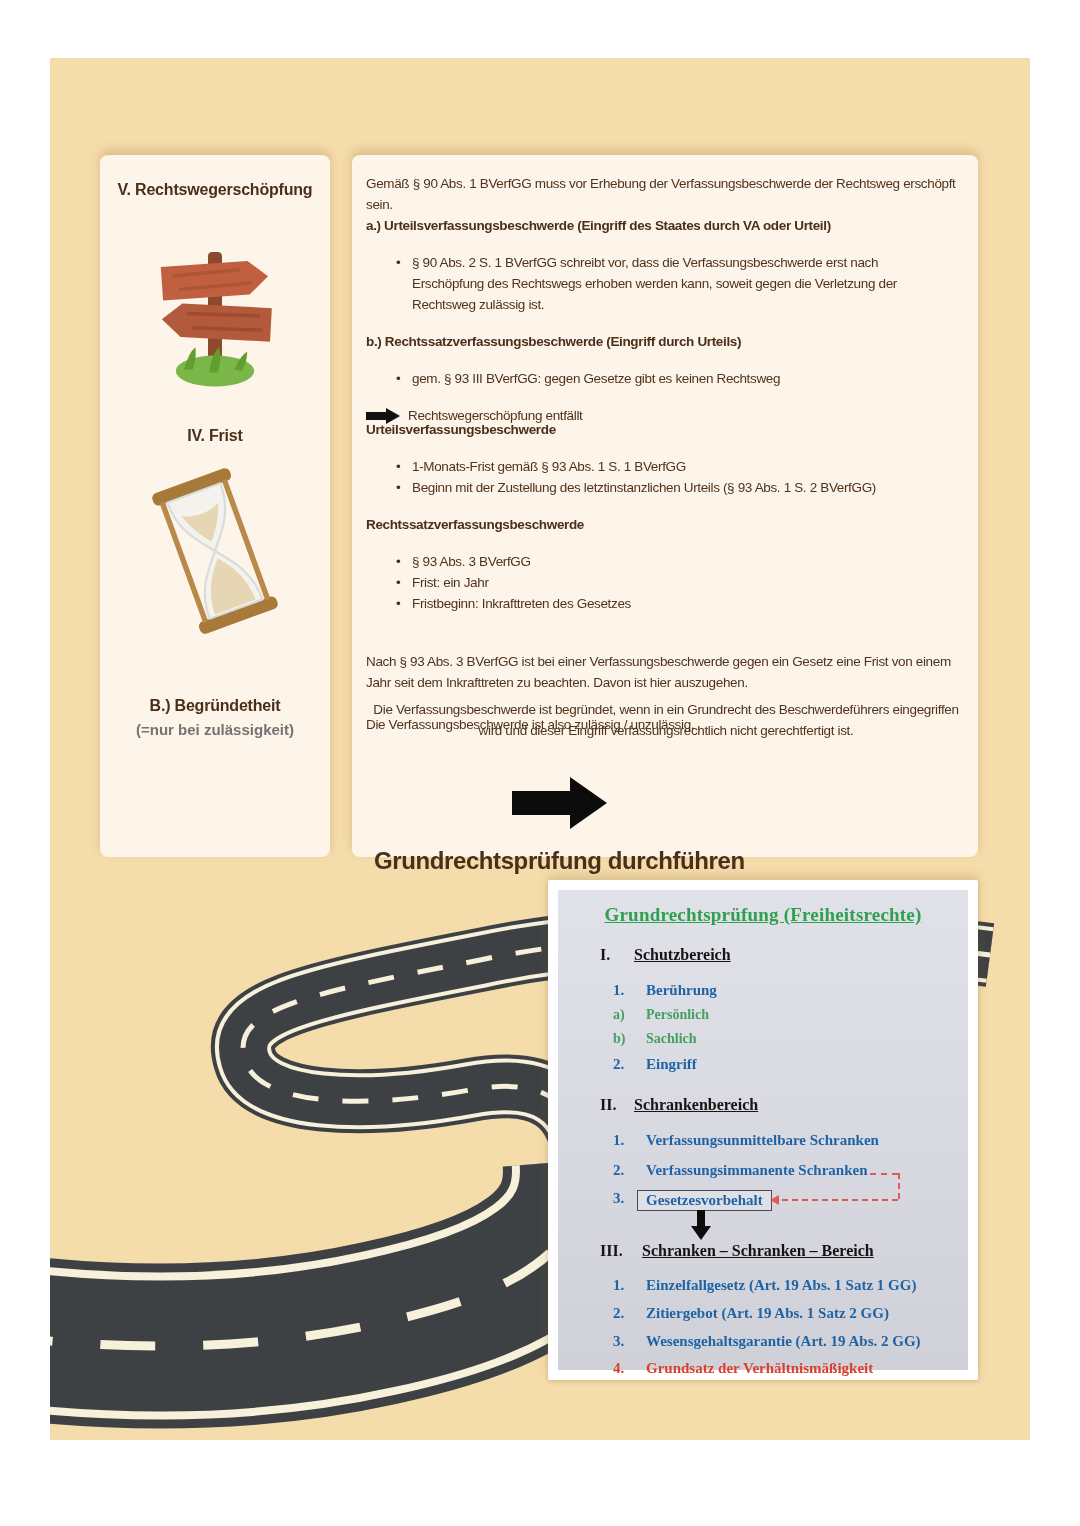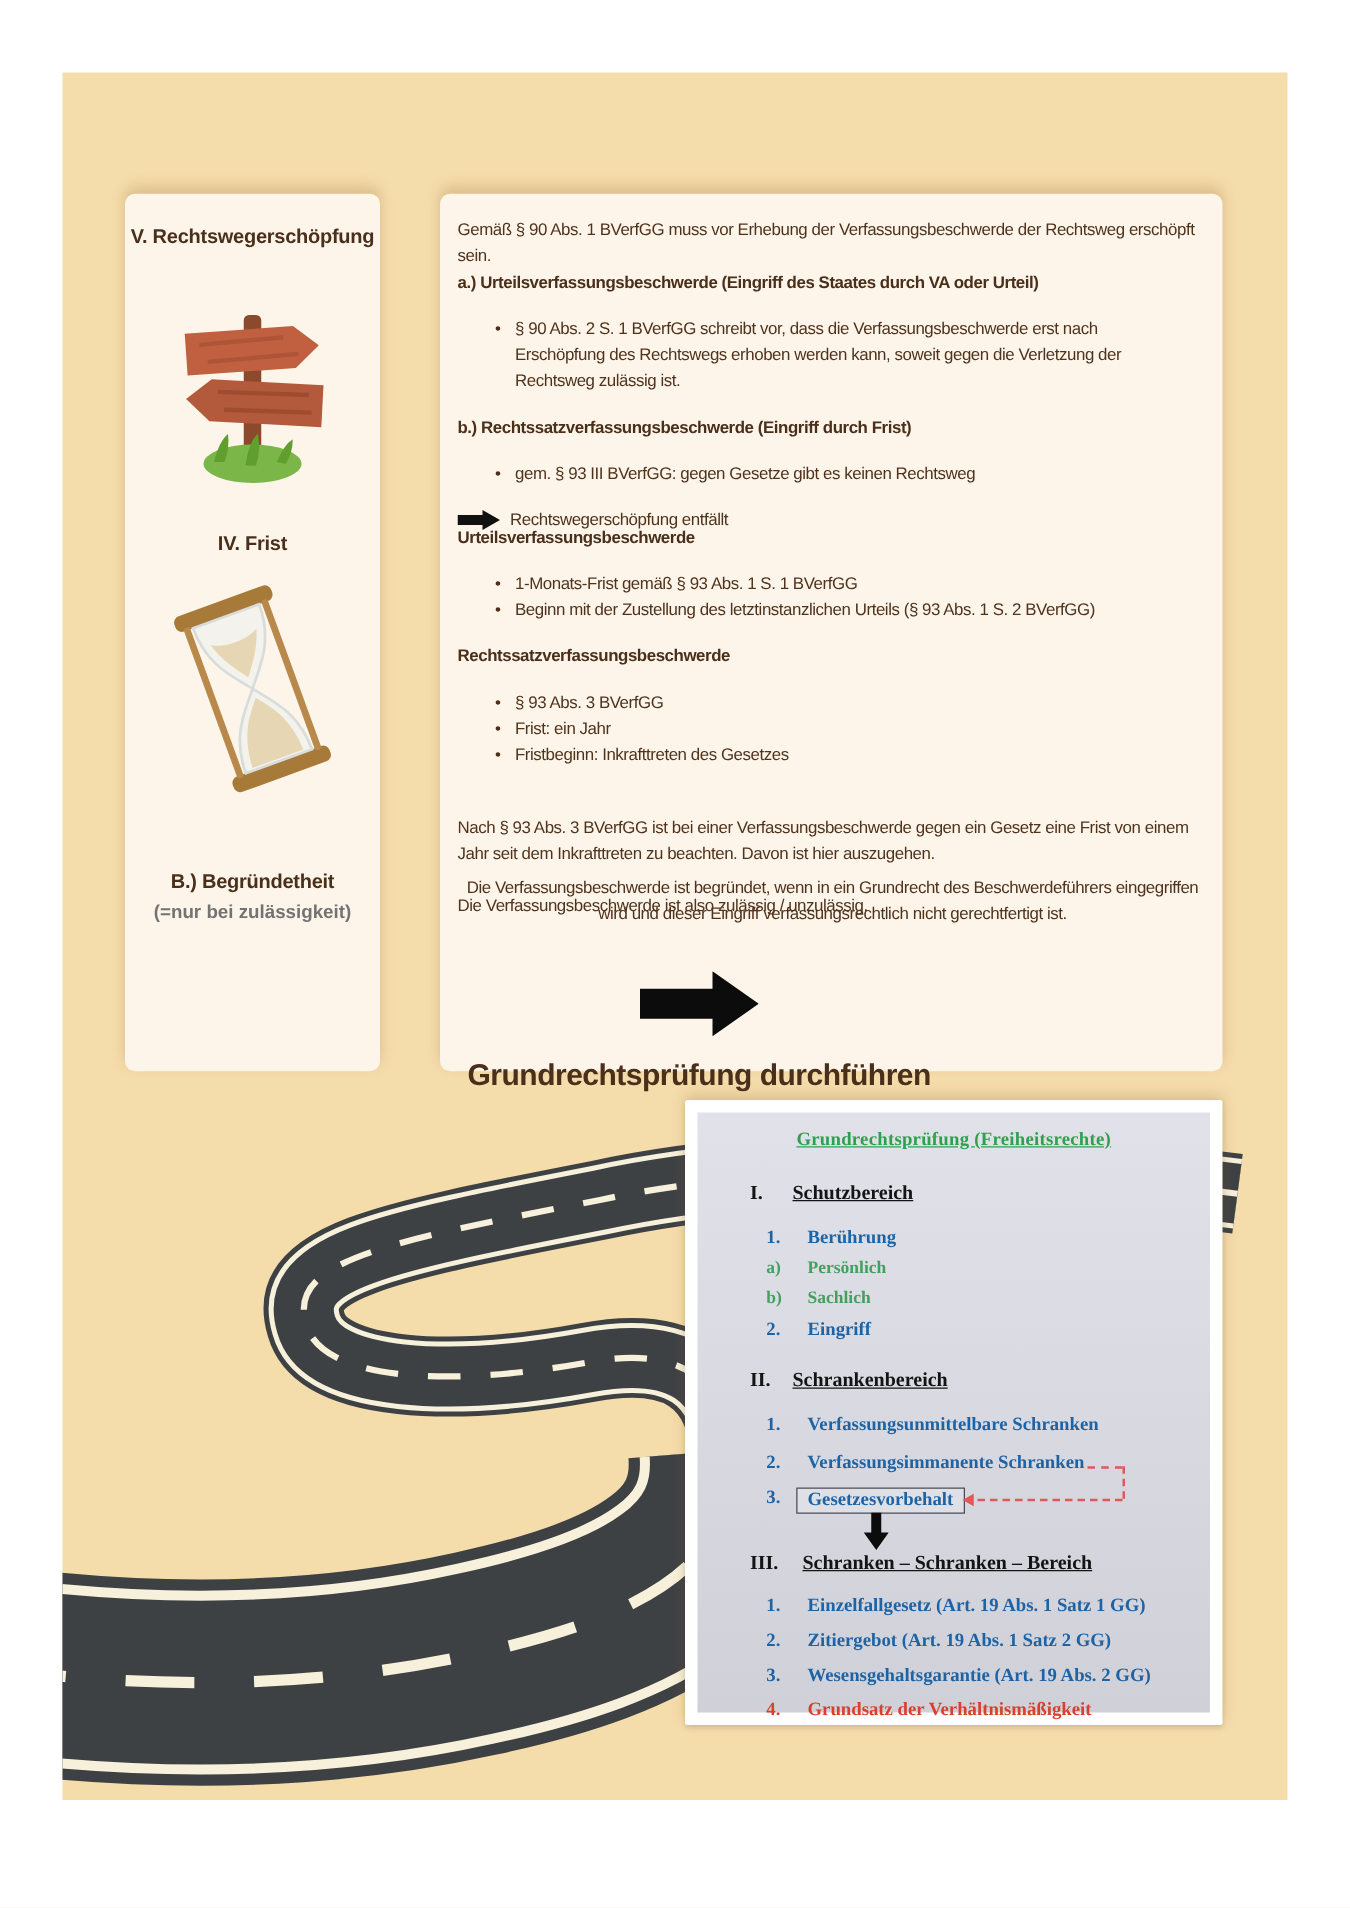--- a/index.html
+++ b/index.html
@@ -4,21 +4,21 @@
 <style>
   html,body{margin:0;padding:0;background:#ffffff;}
   .page{position:relative;width:1080px;height:1526px;background:#ffffff;overflow:hidden;
         font-family:"Liberation Sans",sans-serif;}
   .tan-bg{position:absolute;left:50px;top:58px;width:980px;height:1382px;background:#f5dcab;}
   .road-svg{position:absolute;left:50px;top:58px;width:980px;height:1382px;overflow:hidden;}
 
   
   .panel{position:absolute;background:#fdf5e9;border-radius:8px;
          box-shadow:0 -5px 10px rgba(150,110,50,.28);}
-  .panel-left{left:100px;top:155px;width:204px;height:702px;}
+  .panel-left{left:100px;top:155px;width:230px;height:702px;}
   .panel-right{left:352px;top:155px;width:626px;height:702px;}
 
   
   .lp-title{position:absolute;width:100%;text-align:center;font-weight:bold;
             color:#4a2f1b;font-size:16px;letter-spacing:-.2px;}
   .lp-sub{position:absolute;width:100%;text-align:center;font-weight:bold;color:#737373;font-size:15px;}
   .lp-illus{position:absolute;left:50%;transform:translateX(-50%);}
 
   
   .rp{position:absolute;left:14px;right:12px;color:#4f331d;font-size:13.5px;
@@ -34,21 +34,21 @@
   .action-text{font-weight:bold;color:#4a2f1b;font-size:24px;letter-spacing:-.4px;}
 
   
   .scheme{position:absolute;left:548px;top:880px;width:430px;height:500px;background:#fff;
           padding:10px;box-sizing:border-box;border-radius:2px;
           box-shadow:0 -4px 10px rgba(150,110,50,.25),0 2px 4px rgba(0,0,0,.12);}
   .scheme-inner{position:relative;width:100%;height:100%;
           background:linear-gradient(180deg,#e0e1e9 0%,#d7d8e0 55%,#cfd0d8 100%);
           font-family:"Liberation Serif",serif;}
   .s-title{position:absolute;top:14px;width:100%;text-align:center;font-weight:bold;
-           font-size:15px;color:#2ea14f;text-decoration:underline;letter-spacing:.2px;}
+           font-size:19px;color:#2ea14f;text-decoration:underline;letter-spacing:.2px;}
   .s-roman{position:absolute;left:42px;font-size:16px;font-weight:bold;color:#141414;
            text-decoration:underline;}
   .s-roman .m{display:inline-block;min-width:34px;}
   .s-row{position:absolute;left:55px;font-size:15px;font-weight:bold;display:flex;}
   .s-row .m{width:33px;flex:0 0 33px;}
   .c-blue{color:#1e63a4;}
   .c-green{color:#44a05e;}
   .c-red{color:#d9402c;}
   .boxed{border:1px solid #4a4a55;padding:1px 8px;margin-left:-9px;background:rgba(255,255,255,.25);}
   .dash{position:absolute;border-color:#e05858;}
@@ -119,21 +119,21 @@
   </div>
 
   <div class="panel panel-right">
 
     <div class="rp" style="top:18px;">
       <p>Gemäß § 90 Abs. 1 BVerfGG muss vor Erhebung der Verfassungsbeschwerde der Rechtsweg erschöpft sein.</p>
       <p class="bold">a.) Urteilsverfassungsbeschwerde (Eingriff des Staates durch VA oder Urteil)</p>
       <ul>
         <li>§ 90 Abs. 2 S. 1 BVerfGG schreibt vor, dass die Verfassungsbeschwerde erst nach Erschöpfung des Rechtswegs erhoben werden kann, soweit gegen die Verletzung der Rechtsweg zulässig ist.</li>
       </ul>
-      <p class="bold">b.) Rechtssatzverfassungsbeschwerde (Eingriff durch Frist)</p>
+      <p class="bold">b.) Rechtssatzverfassungsbeschwerde (Eingriff durch Urteils)</p>
       <ul>
         <li>gem. § 93 III BVerfGG: gegen Gesetze gibt es keinen Rechtsweg</li>
       </ul>
       <div class="arrow-line">
         <svg width="34" height="16" viewBox="0 0 34 16">
           <polygon points="0,4 20,4 20,0 34,8 20,16 20,12 0,12" fill="#111111"></polygon>
         </svg>
         <span>Rechtswegerschöpfung entfällt</span>
       </div>
     </div>

